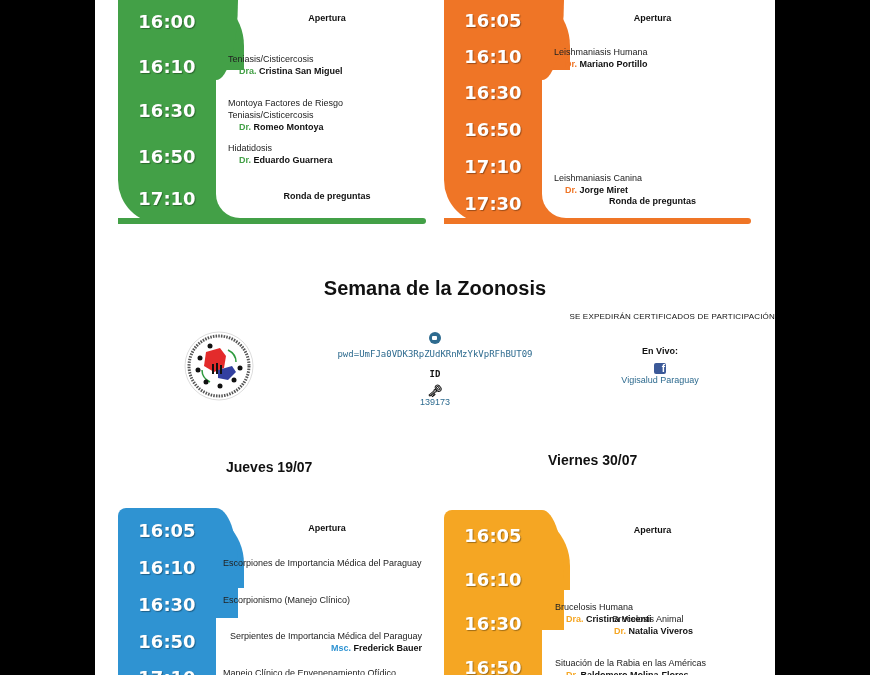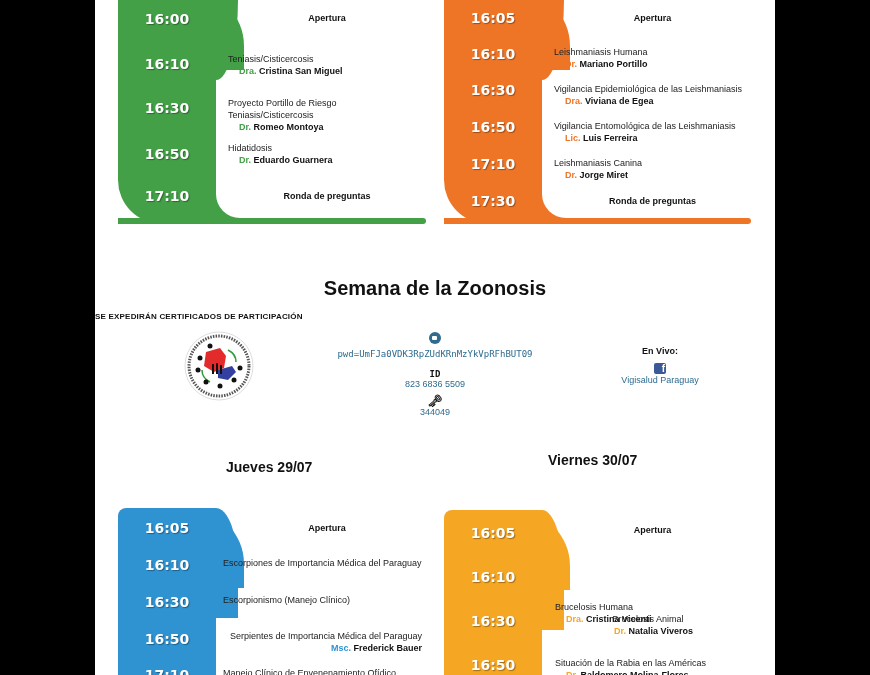--- a/index.html
+++ b/index.html
@@ -21,21 +21,21 @@
       position: absolute; left: 0; top: 0; width: 98px; bottom: 0;
       border-radius: 0 0 0 40px;
     }
     .panel .col::after {
       content: ""; position: absolute; right: -28px; top: 0; width: 56px; height: 80px;
       background: inherit; border-radius: 0 56px 0 0;
       clip-path: inset(0 0 0 28px);
     }
     .time {
       position: absolute; left: 0; width: 98px; text-align: center;
-      color: #fff; font-weight: bold; font-size: 14px;
+      color: #fff; font-weight: bold; font-size: 18px;
       text-shadow: 1px 1px 1px rgba(0,0,0,0.35);
       font-family: "DejaVu Sans", sans-serif;
     }
     .talk {
       position: absolute; left: 110px; right: 4px;
       font-size: 9px; color: #222; line-height: 12px;
       font-family: "Liberation Sans", sans-serif;
     }
     .talk .spk { padding-left: 11px; font-weight: bold; color: #111; }
     .talk .pfx { font-weight: bold; }
@@ -44,22 +44,22 @@
       font-size: 9px; font-weight: bold; color: #111;
       font-family: "Liberation Sans", sans-serif;
     }
     
     .title {
       position: absolute; left: 0; right: 0; top: 277px; text-align: center;
       font-size: 20px; font-weight: bold; color: #111;
       font-family: "Liberation Sans", sans-serif;
     }
     .subtitle {
-      position: absolute; left: 0; right: 0; top: 312px; text-align: left;
-      font-size: 8px; font-weight: bold; color: #111; letter-spacing: 0.2px;
+      position: absolute; left: 0; right: 0; top: 312px; text-align: right;
+      font-size: 8px; font-weight: normal; color: #111; letter-spacing: 0.2px;
       font-family: "Liberation Sans", sans-serif;
     }
     .mid-col {
       position: absolute; left: 200px; width: 280px; text-align: center;
       color: #2e6b8f; font-size: 9px; font-family: "DejaVu Sans Mono", monospace;
     }
     .logo {
       position: absolute; left: 85px; top: 330px; width: 78px; height: 72px;
     }
     .live {
@@ -86,21 +86,21 @@
     <div class="center-label" style="top:23px;">Apertura</div>
 
     <div class="time" style="top:66px;">16:10</div>
     <div class="talk" style="top:63px;">
       <div>Teniasis/Cisticercosis</div>
       <div class="spk"><span class="pfx" style="color:#43a047;">Dra.</span> <span>Cristina San Miguel</span></div>
     </div>
 
     <div class="time" style="top:110px;">16:30</div>
     <div class="talk" style="top:107px;">
-      <div>Proyecto Portillo de Riesgo</div>
+      <div>Montoya Factores de Riesgo</div>
       <div>Teniasis/Cisticercosis</div>
       <div class="spk"><span class="pfx" style="color:#43a047;">Dr.</span> <span>Romeo Montoya</span></div>
     </div>
 
     <div class="time" style="top:156px;">16:50</div>
     <div class="talk" style="top:152px;">
       <div>Hidatidosis</div>
       <div class="spk"><span class="pfx" style="color:#43a047;">Dr.</span> <span>Eduardo Guarnera</span></div>
     </div>
 
@@ -118,33 +118,25 @@
     <div class="time" style="top:20px;">16:05</div>
     <div class="center-label" style="top:23px;">Apertura</div>
 
     <div class="time" style="top:56px;">16:10</div>
     <div class="talk" style="top:56px;">
       <div>Leishmaniasis Humana</div>
       <div class="spk"><span class="pfx" style="color:#ef7526;">Dr.</span> <span>Mariano Portillo</span></div>
     </div>
 
     <div class="time" style="top:92px;">16:30</div>
-    <div class="talk" style="top:93px;">
-      <div>Vigilancia Epidemiológica de las Leishmaniasis</div>
-      <div class="spk"><span class="pfx" style="color:#ef7526;">Dra.</span> <span>Viviana de Egea</span></div>
-    </div>
 
     <div class="time" style="top:129px;">16:50</div>
-    <div class="talk" style="top:130px;">
-      <div>Vigilancia Entomológica de las Leishmaniasis</div>
-      <div class="spk"><span class="pfx" style="color:#ef7526;">Lic.</span> <span>Luis Ferreira</span></div>
-    </div>
 
     <div class="time" style="top:166px;">17:10</div>
-    <div class="talk" style="top:167px;">
+    <div class="talk" style="top:182px;">
       <div>Leishmaniasis Canina</div>
       <div class="spk"><span class="pfx" style="color:#ef7526;">Dr.</span> <span>Jorge Miret</span></div>
     </div>
 
     <div class="time" style="top:203px;">17:30</div>
     <div class="center-label" style="top:206px;">Ronda de preguntas</div>
   </div>
 
   <div class="title">Semana de la Zoonosis</div>
   <div class="subtitle">SE EXPEDIRÁN CERTIFICADOS DE PARTICIPACIÓN</div>
@@ -173,32 +165,31 @@
   <div class="mid-col" style="top:332px;">
     <div style="display:inline-block; width:12px; height:12px; border-radius:50%; background:#2e6b8f; position:relative;">
       <span style="position:absolute; left:3px; top:4px; width:5px; height:4px; background:#fff; border-radius:1px;"></span>
     </div>
     <div style="margin-top:2px; line-height:12px;">
       <a style="color:#2e6b8f; text-decoration:none;">
         <div>pwd=UmFJa0VDK3RpZUdKRnMzYkVpRFhBUT09</div>
       </a>
     </div>
     <div style="margin-top:9px; font-weight:bold; color:#111;">ID</div>
-    <div style="font-family:'Liberation Sans',sans-serif; font-size:9px;">823 6836 5509</div>
     <div style="margin-top:6px; color:#111; font-size:12px; line-height:12px; font-weight:bold;">🗝︎</div>
-    <div style="font-family:'Liberation Sans',sans-serif; font-size:9px;">344049</div>
+    <div style="font-family:'Liberation Sans',sans-serif; font-size:9px;">139173</div>
   </div>
 
   <div class="live" style="top:346px;">
     <div style="font-size:9px; font-weight:bold; color:#111; font-family:'Liberation Sans',sans-serif;">En Vivo:</div>
     <div style="margin:7px auto 0; width:11px; height:11px; background:#3b5998; border-radius:2px; color:#fff; font-size:10px; font-weight:bold; line-height:12px; text-align:right; padding-right:1px; font-family:'Liberation Sans',sans-serif;">f</div>
     <a style="display:block; margin-top:1px; font-size:9px; color:#2e6b8f; text-decoration:none; font-family:'Liberation Sans',sans-serif;">Vigisalud Paraguay</a>
   </div>
 
-  <div class="day" style="left:131px; top:459px;">Jueves 29/07</div>
+  <div class="day" style="left:131px; top:459px;">Jueves 19/07</div>
   <div class="day" style="left:453px; top:452px;">Viernes 30/07</div>
 
   <div class="panel" style="left:23px; top:508px; width:308px; height:180px;">
     <div class="col" style="background:#2f93d2; border-radius:8px 0 0 0;"></div>
     <div style="position:absolute; left:98px; top:0; width:22px; height:110px; background:#2f93d2; border-top-right-radius:22px 60px;"></div>
 
     <div class="time" style="top:12px;">16:05</div>
     <div class="center-label" style="top:15px;">Apertura</div>
 
     <div class="time" style="top:49px;">16:10</div>

